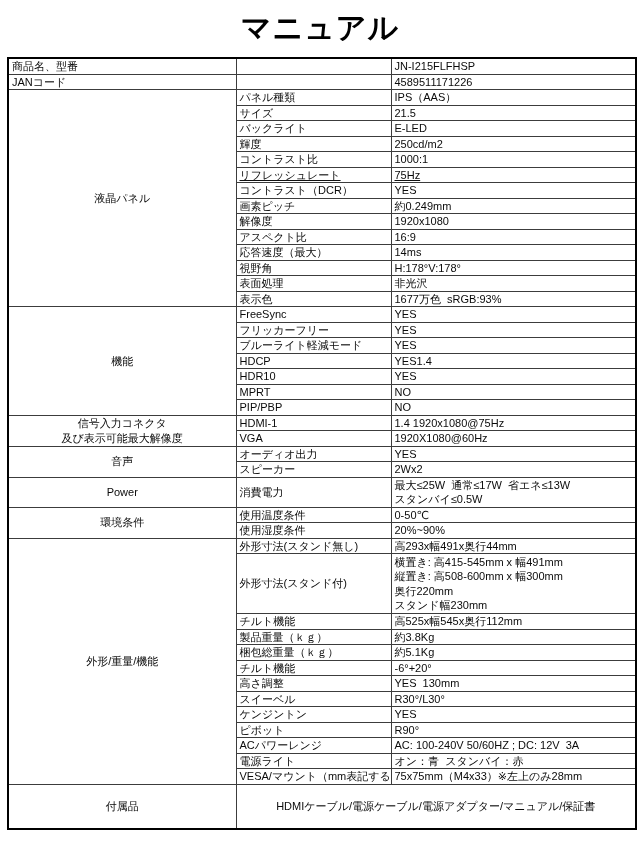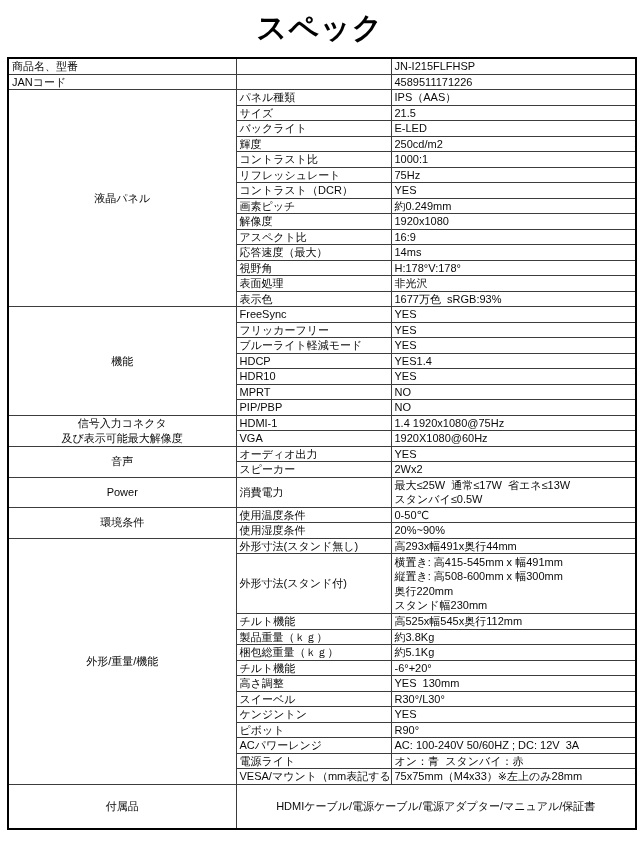--- a/index.html
+++ b/index.html
@@ -45,21 +45,21 @@
     text-align: left;
   }
   td.val.center {
     text-align: center;
     margin-top: 24px;
   }
 </style>
 </head>
 <body>
 
-<div class="page-title">スペック</div>
+<div class="page-title">マニュアル</div>
 
 <table class="spec">
   <colgroup>
     <col style="width:228px">
     <col style="width:155px">
     <col style="width:245px">
   </colgroup>
   <tbody>
       <tr style="height: 15px;">
         <td class="cat left" rowspan="1">商品名、型番</td>
@@ -85,21 +85,21 @@
         <td class="val">E-LED</td>
       </tr>
       <tr style="height: 15px;">
         <td class="sub">輝度</td>
         <td class="val">250cd/m2</td>
       </tr>
       <tr style="height: 15px;">
         <td class="sub">コントラスト比</td>
         <td class="val">1000:1</td>
       </tr>
-      <tr style="height: 15px;">
+      <tr style="height: 15px; text-decoration: underline;">
         <td class="sub">リフレッシュレート</td>
         <td class="val">75Hz</td>
       </tr>
       <tr style="height: 15px;">
         <td class="sub">コントラスト（DCR）</td>
         <td class="val">YES</td>
       </tr>
       <tr style="height: 15px;">
         <td class="sub">画素ピッチ</td>
         <td class="val">約0.249mm</td>

